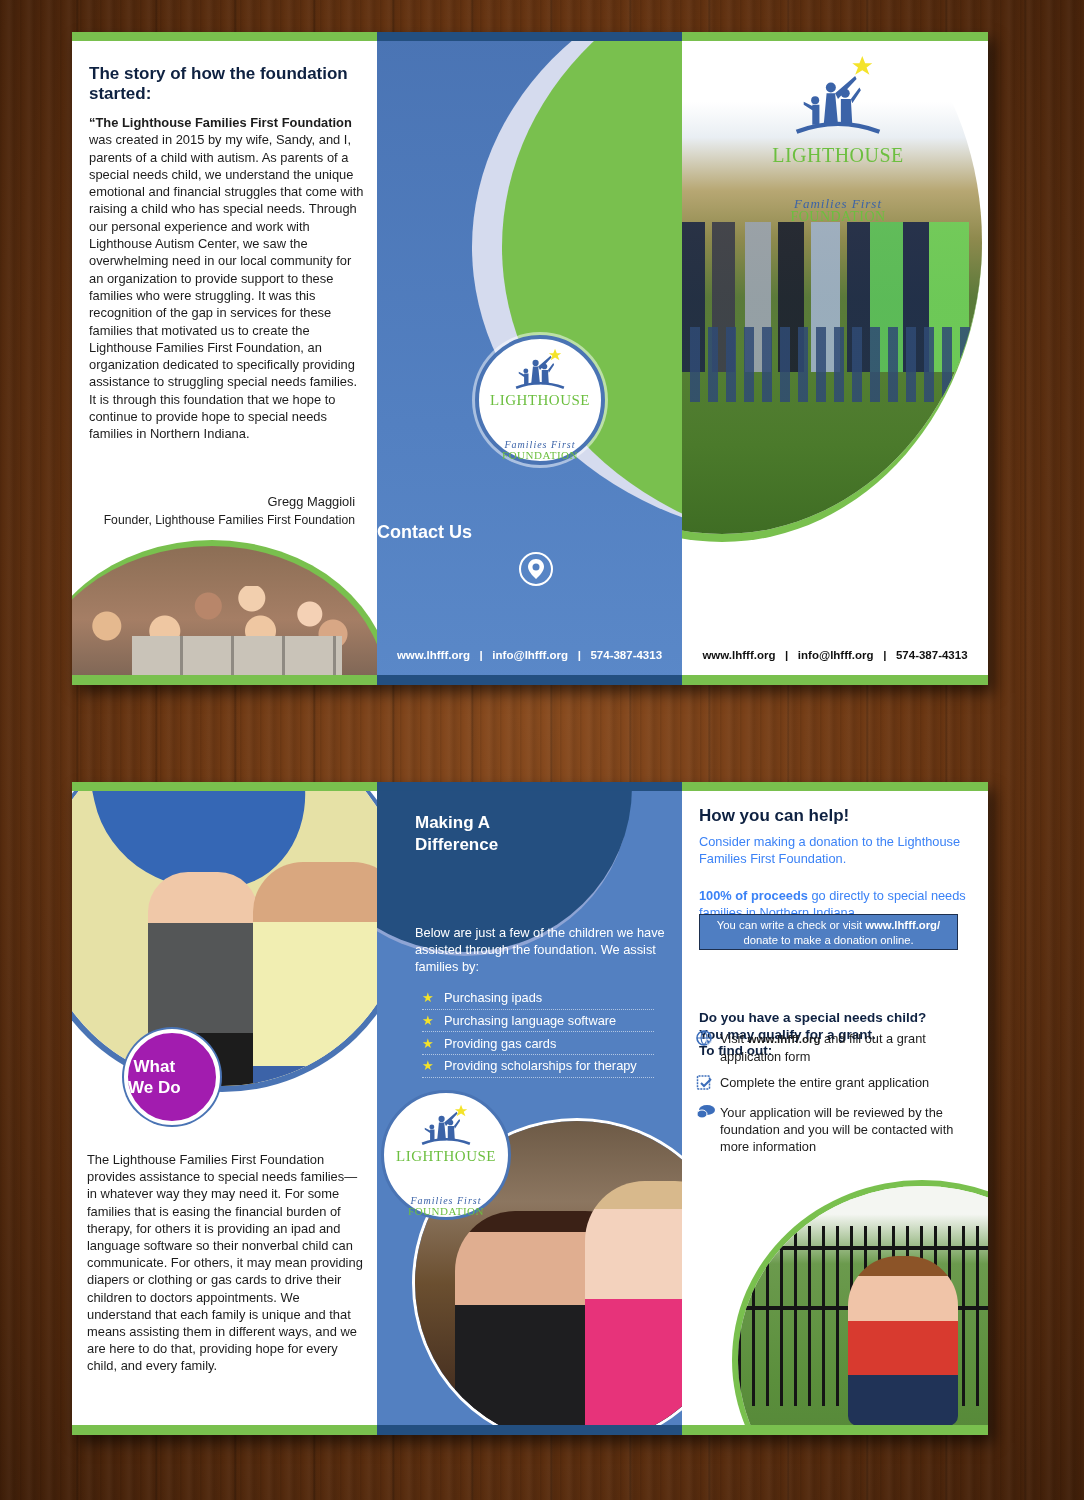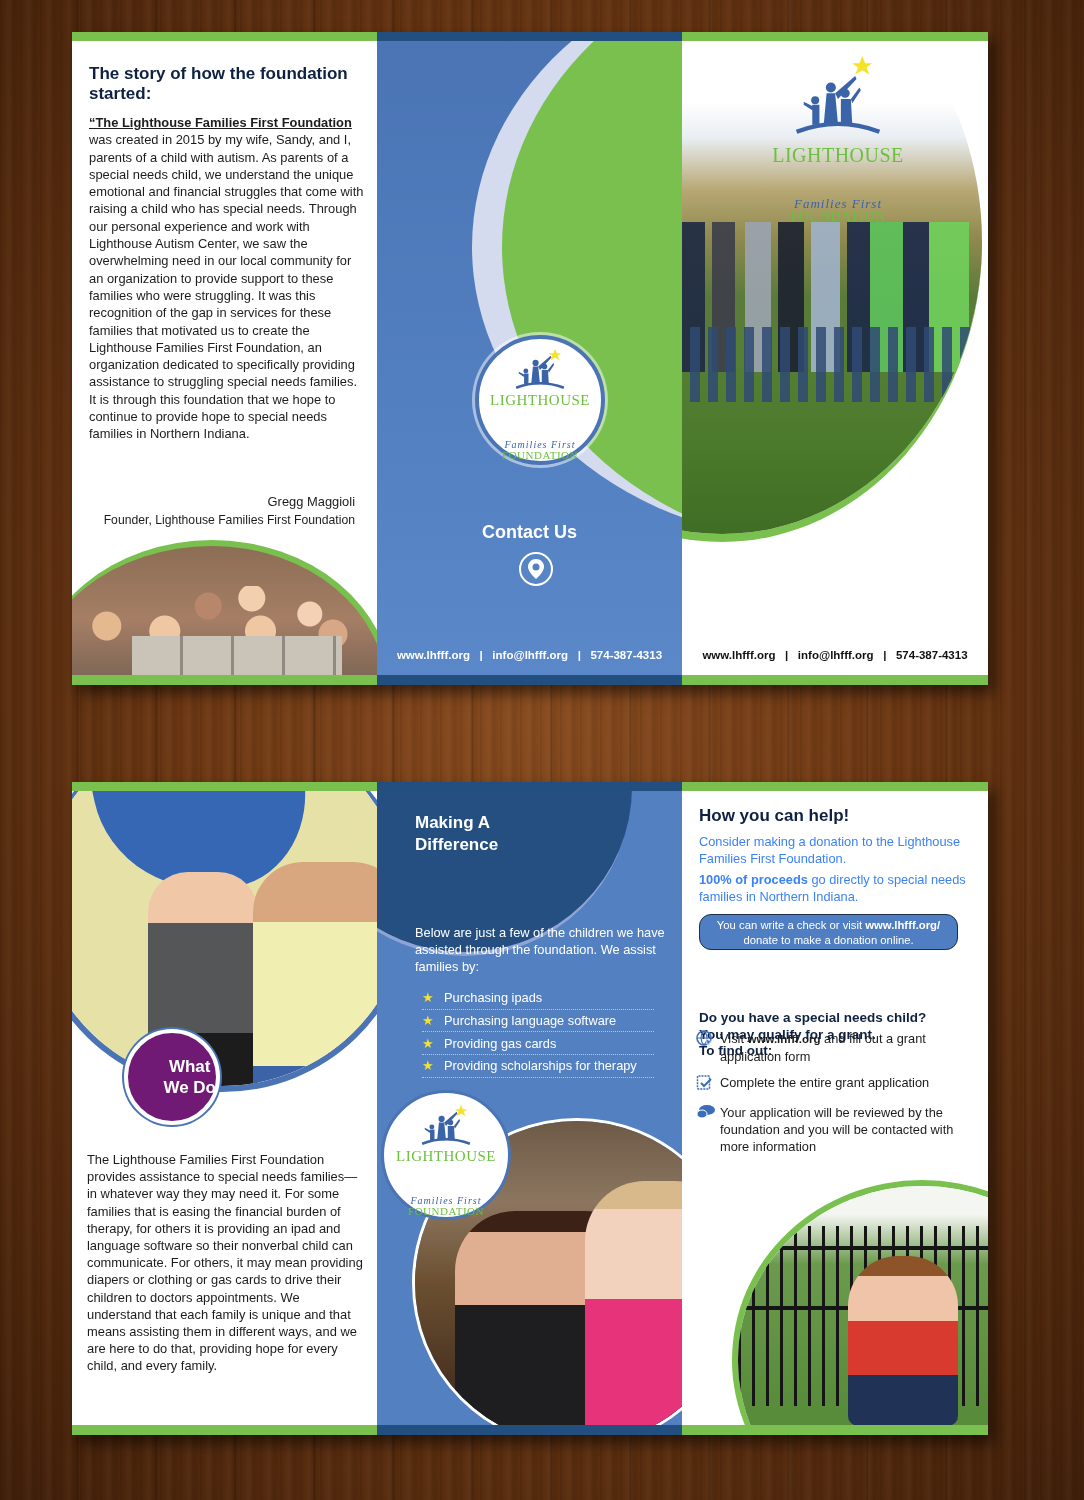--- a/index.html
+++ b/index.html
@@ -25,21 +25,21 @@
   .p3 { left: 610px; width: 306px; }
   .bar { position: absolute; left: 0; width: 100%; height: 9px; }
   .bar.green { background: #79c04e; }
   .bar.navy { background: #234f80; }
   .bar.t { top: 0; }
   .bar.b { bottom: 0; height: 10px; }
 
   
   .story-title { position: absolute; left: 17px; top: 32px; width: 270px; color: #0e2141; font-weight: bold; font-size: 17px; line-height: 20px; }
   .story-body { position: absolute; left: 17px; top: 82px; width: 275px; color: #1c1c1c; font-size: 12.9px; line-height: 17.3px; }
-  .story-body b { font-weight: bold; text-decoration: underline; }
+  .story-body b { font-weight: bold; }
   .sig-name { position: absolute; right: 22px; top: 462px; font-size: 12.9px; color: #1c1c1c; }
   .sig-role { position: absolute; right: 22px; top: 481px; font-size: 12.2px; color: #1c1c1c; }
   .photo-arc {
     position: absolute; left: -40px; top: 508px; width: 360px; height: 300px; border-radius: 50% 50% 0 0;
     border-top: 6px solid #79c04e; border-right: 6px solid #79c04e;
     background: linear-gradient(180deg, #8c6e55 0%, #a57e65 25%, #6b5a4e 55%, #9e9a92 80%, #c9c0b4 100%);
   }
   .photo-arc .faces { position: absolute; left: 40px; top: 40px; width: 290px; height: 100px;
     background: radial-gradient(circle at 12% 40%, #e5b98f 0 14px, transparent 15px),
                 radial-gradient(circle at 32% 45%, #efc7a2 0 15px, transparent 16px),
@@ -53,21 +53,21 @@
 
   
   .p2 .fade { position: absolute; inset: 0; background: linear-gradient(180deg, #4a74b4 0%, #5380c1 60%, #5a88c8 100%); }
   .swoosh-white { position: absolute; left: 95px; top: -80px; width: 700px; height: 590px; border-radius: 50%; background: #d5dbee; }
   .swoosh-green { position: absolute; left: 125px; top: -90px; width: 700px; height: 610px; border-radius: 50%; background: #79c04e; }
   .logo-circle {
     position: absolute; left: 98px; top: 303px; width: 130px; height: 130px; border-radius: 50%;
     background: #fff; border: 4px solid #4a74b4; box-shadow: 0 0 0 3px rgba(255,255,255,0.5);
     display: flex; flex-direction: column; align-items: center; justify-content: flex-start; padding-top: 8px;
   }
-  .contact-title { position: absolute; left: 0; width: 100%; top: 490px; text-align: center; color: #fff; font-weight: bold; font-size: 18px; }
+  .contact-title { position: absolute; left: 0; width: 100%; top: 490px; text-align: left; color: #fff; font-weight: bold; font-size: 18px; }
   .pin { position: absolute; left: 142px; top: 520px; width: 34px; height: 34px; border: 2px solid #fff; border-radius: 50%; display: flex; align-items: center; justify-content: center; }
   .address { position: absolute; left: 0; width: 100%; top: 563px; text-align: center; color: #fff; font-weight: bold; font-size: 12px; line-height: 17px; }
   .contact-line { position: absolute; left: 0; width: 100%; top: 617px; text-align: center; color: #fff; font-weight: bold; font-size: 11.5px; white-space: pre; }
 
   
   .p3-photo-wrap { position: absolute; left: -220px; top: -90px; width: 520px; height: 600px; border-radius: 50%; overflow: hidden; border-bottom: 8px solid #79c04e; }
   .p3-photo {
     position: absolute; left: 0; top: 0; width: 100%; height: 100%;
     background:
       linear-gradient(180deg, #ffffff 0%, #ffffff 27%, #e9eef3 33%, #b7a773 42%, #8f8a4e 50%, #5b7a3a 60%, #557f34 70%, #4b7a2b 85%, #3f6d24 100%);
@@ -90,39 +90,39 @@
   .small .logo-word1 { font-size: 15px; line-height: 15px; }
   .small .logo-word2 { font-size: 10px; line-height: 10px; }
   .small .logo-word3 { font-size: 11px; line-height: 11px; }
 
   
   .wwd-photo-wrap { position: absolute; left: -40px; top: -60px; width: 380px; height: 370px; border-radius: 50%; overflow: hidden; border: 6px solid #4a74b4; border-top: none; }
   .wwd-photo { position: absolute; inset: 0; background: #e6e1a6; }
   .wwd-blob { position: absolute; left: 60px; top: 0px; width: 210px; height: 170px; background: #3567b5; border-radius: 40% 60% 50% 70% / 20% 30% 70% 80%; transform: rotate(-12deg); }
   .wwd-boy { position: absolute; left: 110px; top: 150px; width: 110px; height: 230px; background: linear-gradient(180deg, #f0c8a8 0 22%, #545657 22% 70%, #1c1c1c 70% 100%); border-radius: 40px 40px 10px 10px; }
   .wwd-man { position: absolute; left: 215px; top: 140px; width: 150px; height: 240px; background: linear-gradient(180deg, #d9a77f 0 25%, #f1eeb2 25% 85%, #3c63a8 85% 100%); border-radius: 50px 50px 10px 10px; }
-  .wwd-badge { position: absolute; left: 52px; top: 247px; width: 96px; height: 96px; border-radius: 50%; background: #701a75; border: 4px solid #fff; box-shadow: 0 0 0 2px #4a74b4; color: #fff; font-weight: bold; font-size: 17px; line-height: 21px; display: flex; align-items: center; justify-content: flex-end; text-align: center; }
+  .wwd-badge { position: absolute; left: 52px; top: 247px; width: 96px; height: 96px; border-radius: 50%; background: #a21caf; border: 4px solid #fff; box-shadow: 0 0 0 2px #4a74b4; color: #fff; font-weight: bold; font-size: 17px; line-height: 21px; display: flex; align-items: center; justify-content: flex-start; text-align: center; }
   .wwd-body { position: absolute; left: 15px; top: 352px; width: 280px; color: #1c1c1c; font-size: 12.9px; line-height: 17.2px; margin-top: 17px; }
 
   .mad-head { position: absolute; left: -80px; top: -160px; width: 335px; height: 330px; border-radius: 50%; background: #244f80; box-shadow: 0 6px 0 -2px #8ea4d4; }
   .mad-title { position: absolute; left: 38px; top: 30px; color: #fff; font-weight: bold; font-size: 17px; line-height: 22px; }
   .mad-intro { position: absolute; left: 38px; top: 142px; width: 255px; color: #fff; font-size: 12.8px; line-height: 17px; }
   .mad-list { position: absolute; left: 45px; top: 205px; width: 232px; list-style: none; }
   .mad-list li { display: flex; align-items: center; height: 22.7px; border-bottom: 1px dotted rgba(255,255,255,0.55); color: #fff; font-size: 12.8px; }
   .mad-list .star { color: #f4e32a; width: 22px; font-size: 13px; }
   .mad-photo { position: absolute; left: 35px; top: 336px; width: 330px; height: 330px; border-radius: 50%; overflow: hidden; border: 3px solid #ffffff; }
   .mad-photo .bg { position: absolute; inset: 0; background: linear-gradient(180deg, #6d5a46 0%, #8c7660 25%, #6b4f30 50%, #4a3322 80%); }
   .mad-photo .woman { position: absolute; left: 40px; top: 90px; width: 190px; height: 260px; border-radius: 60px 60px 0 0; background: linear-gradient(180deg, #3b2116 0 8%, #e0ae90 8% 36%, #1e1e20 36% 100%); }
   .mad-photo .girl { position: absolute; left: 170px; top: 60px; width: 150px; height: 280px; border-radius: 60px 60px 0 0; background: linear-gradient(180deg, #d8b98c 0 10%, #f3d2bd 10% 42%, #e7337a 42% 100%); }
   .mad-logo { position: absolute; left: 4px; top: 308px; width: 130px; height: 130px; border-radius: 50%; background: #fff; border: 3px solid #4a74b4; display: flex; flex-direction: column; align-items: center; padding-top: 10px; z-index: 2; }
 
   .help-title { position: absolute; left: 17px; top: 24px; color: #0e2141; font-weight: bold; font-size: 17px; }
   .help-body { position: absolute; left: 17px; top: 51px; width: 270px; color: #3b82f6; font-size: 12.8px; line-height: 17px; }
-  .help-body p + p { margin-top: 4px; }
-  .help-box { position: absolute; left: 17px; top: 132px; width: 259px; height: 36px; border-radius: 12px; background: #4f7ec2; border: 1.5px solid #1d2f4e; color: #fff; font-size: 11.3px; line-height: 15px; text-align: center; padding-top: 3px; }
+  .help-body p + p { margin-top: 20px; }
+  .help-box { position: absolute; left: 17px; top: 132px; width: 259px; height: 36px; border-radius: 0; background: #4f7ec2; border: 1.5px solid #1d2f4e; color: #fff; font-size: 11.3px; line-height: 15px; text-align: center; padding-top: 3px; }
   .grant-title { position: absolute; left: 17px; top: 186px; width: 280px; color: #0e2141; font-weight: bold; font-size: 13.5px; line-height: 16.5px; margin-top: 42px; }
   .grant-steps { position: absolute; left: 14px; top: 248px; width: 282px; list-style: none; }
   .grant-steps li { display: flex; align-items: flex-start; color: #1c1c1c; font-size: 12.8px; line-height: 17px; margin-bottom: 9px; }
   .grant-steps .ic { width: 24px; flex: none; color: #3b6dba; font-size: 14px; line-height: 17px; }
   .swing-wrap { position: absolute; left: 50px; top: 398px; width: 380px; height: 360px; border-radius: 50%; overflow: hidden; border: 6px solid #79c04e; border-bottom: none; }
   .swing-bg { position: absolute; inset: 0; background: linear-gradient(180deg, #f4f6f2 0 8%, #6b9a4d 22%, #5b8f3c 55%, #4e7d33 100%); }
   .fence { position: absolute; left: 0; top: 40px; width: 100%; height: 180px; background: repeating-linear-gradient(90deg, #151515 0 3px, transparent 3px 14px); }
   .fence-rail { position: absolute; left: 0; width: 100%; height: 4px; background: #151515; }
   .kid { position: absolute; left: 110px; top: 70px; width: 110px; height: 170px; border-radius: 50px 50px 10px 10px; background: linear-gradient(180deg, #8c5428 0 12%, #f0c4a8 12% 38%, #d83a2f 38% 70%, #203357 70% 100%); }
 </style>

